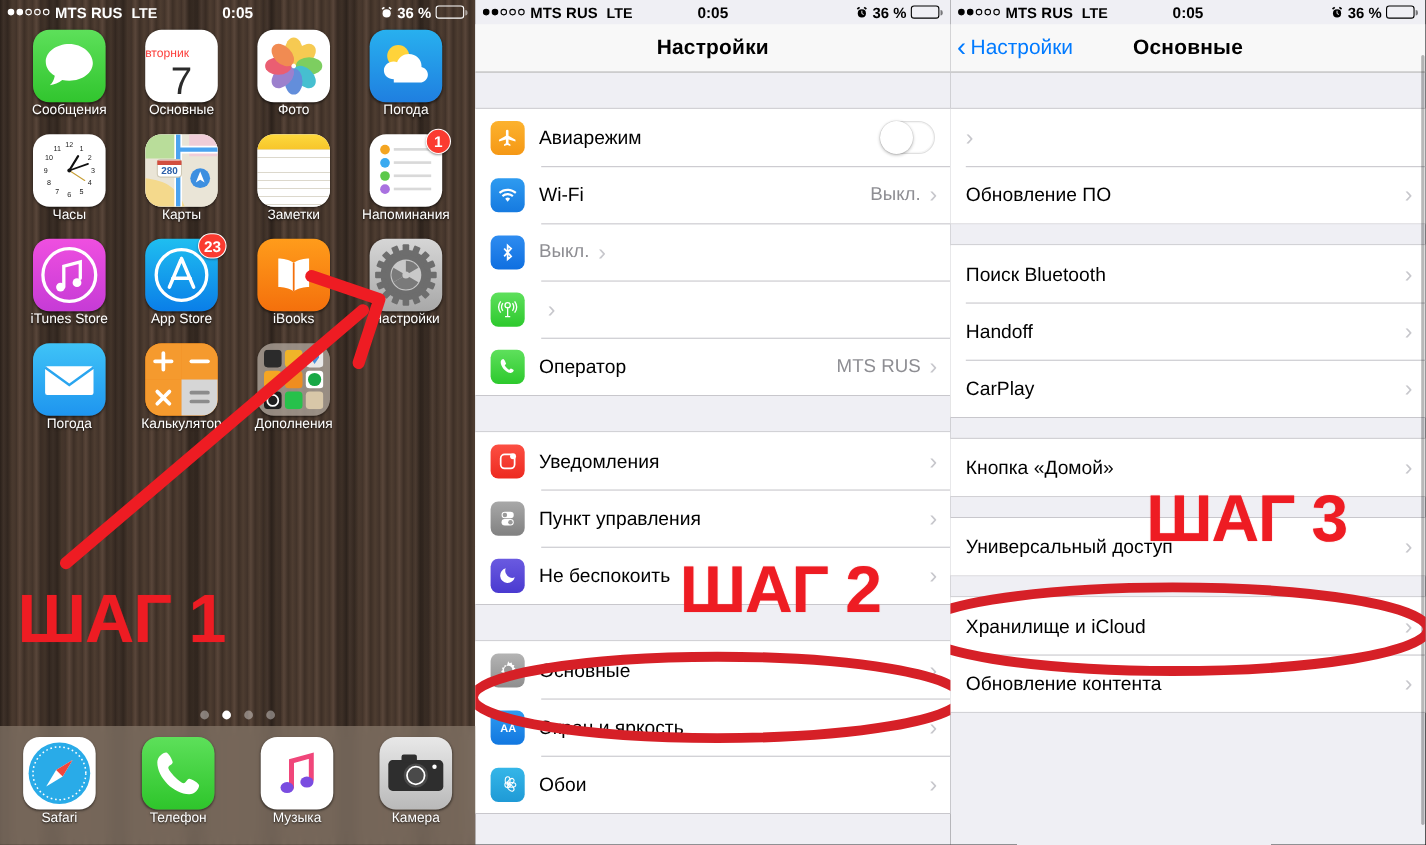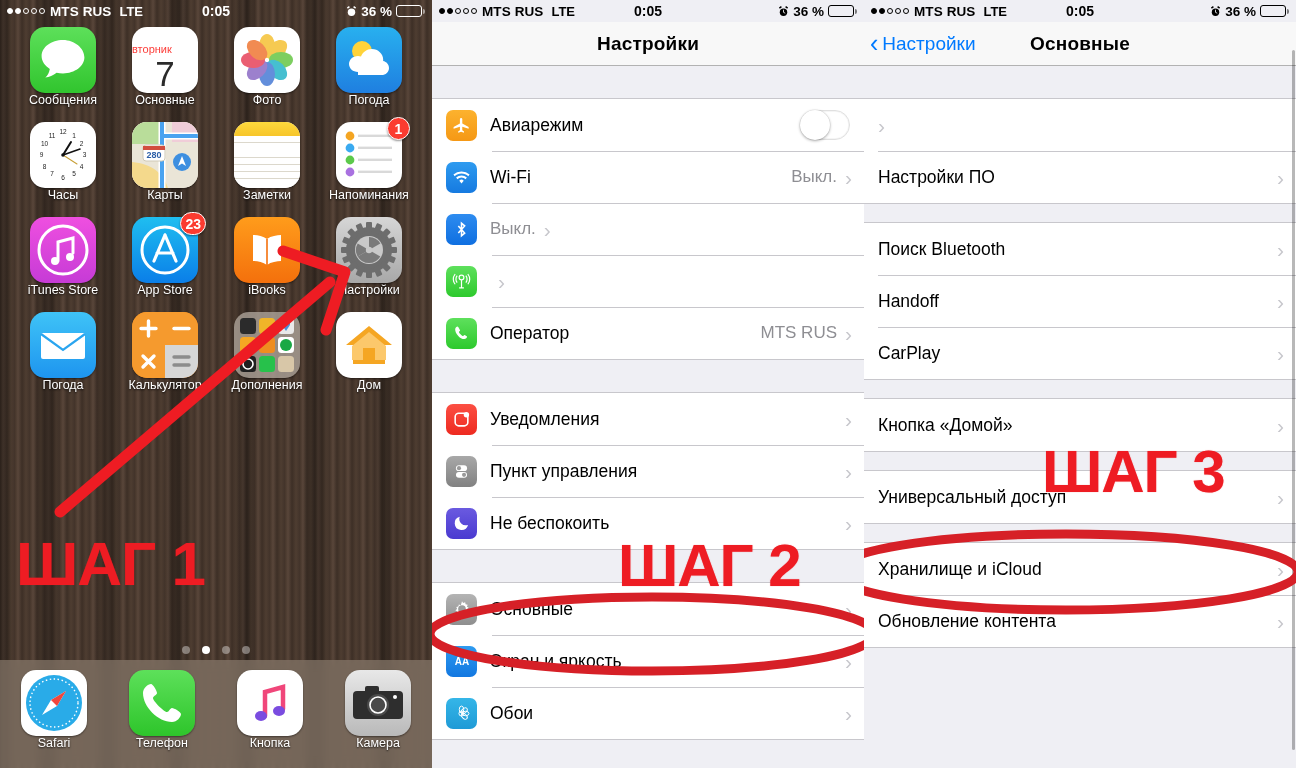--- a/index.html
+++ b/index.html
@@ -424,30 +424,20 @@
             <circle cx="46" cy="27" r="6" fill="#19a845"></circle>
             <rect x="0" y="38" width="16" height="16" rx="3.5" fill="#1f1f1f"></rect>
             <circle cx="8" cy="46" r="5" fill="none" stroke="#fff" stroke-width="1.6"></circle>
             <rect x="19" y="38" width="16" height="16" rx="3.5" fill="#27c14b"></rect>
             <rect x="38" y="38" width="16" height="16" rx="3.5" fill="#d8c7a8"></rect>
           </svg>
         </div>
         <div class="app-lbl">Дополнения</div>
       </div>
 
-      <div class="app">
-        <div class="app-ic" style="background:#fff">
-          <svg viewBox="0 0 66 66" width="66" height="66">
-            <path d="M33 14 L56 33 H49 V52 H17 V33 H10 Z" fill="#f5a623"></path>
-            <path d="M33 20 L50 34 V48 H16 V34 Z" fill="#fcc86b"></path>
-            <rect x="27" y="36" width="12" height="12" fill="#f5a623"></rect>
-          </svg>
-        </div>
-        <div class="app-lbl">Дом</div>
-      </div>
     </div>
 
     <div class="pagedots">
       <span class="pd"></span>
         <span class="pd on"></span>
         <span class="pd"></span>
         <span class="pd"></span>
     </div>
 
     <div class="dock">
@@ -471,21 +461,21 @@
         <div class="app-lbl">Телефон</div>
       </div>
       <div class="app">
         <div class="app-ic" style="background:#fff">
           <svg viewBox="0 0 66 66" width="66" height="66">
             <path d="M28 46V22l18-5v22" fill="none" stroke="#f0467a" stroke-width="4.5" stroke-linecap="round"></path>
             <ellipse cx="24" cy="46" rx="6" ry="5" fill="#7a4ce0"></ellipse>
             <ellipse cx="42" cy="41" rx="6" ry="5" fill="#7a4ce0"></ellipse>
           </svg>
         </div>
-        <div class="app-lbl">Кнопка</div>
+        <div class="app-lbl">Музыка</div>
       </div>
       <div class="app">
         <div class="app-ic" style="background:linear-gradient(180deg,#e8e8e8,#b9b9b9)">
           <svg viewBox="0 0 66 66" width="66" height="66">
             <rect x="8" y="21" width="50" height="28" rx="4" fill="#2e2e2e"></rect>
             <rect x="20" y="16" width="14" height="7" rx="2" fill="#2e2e2e"></rect>
             <circle cx="33" cy="35" r="11" fill="#4a4a4a"></circle>
             <circle cx="33" cy="35" r="8" fill="none" stroke="#fff" stroke-width="1.6"></circle>
             <circle cx="50" cy="27" r="2" fill="#fff"></circle>
           </svg>
@@ -662,21 +652,21 @@
                 <ellipse cx="12" cy="7" rx="2.8" ry="4.4" transform="rotate(135 12 12)"></ellipse>
               </g>
           </svg>
         </span>
         <span class="rw-lbl">Обои</span>
         <span class="chev">›</span>
       </div>
     </div>
 
     <div class="anno">
-      <div class="step-txt" style="left:186px;top:537px;font-size:60px;">ШАГ 2</div>
+      <div class="step-txt" style="left:186px;top:507px;font-size:60px;">ШАГ 2</div>
       <svg width="470" height="768" style="position:absolute;left:-8px;top:0;overflow:visible">
         <ellipse cx="228" cy="634" rx="222" ry="37" fill="none" stroke="#d62027" stroke-width="9"></ellipse>
       </svg>
     </div>
   </div>
 
   <div class="panel ios">
 
     <div class="statusbar light">
       <div class="sb-left">
@@ -715,21 +705,21 @@
       <span class="nav-title">Основные</span>
     </div>
 
     <div class="grp-gap"></div>
 
     <div class="grp">
       <div class="row noic">
         <span class="chev">›</span>
       </div>
       <div class="row noic">
-        <span class="rw-lbl">Настройки ПО</span>
+        <span class="rw-lbl">Обновление ПО</span>
         <span class="chev">›</span>
       </div>
     </div>
 
     <div class="grp-gap sm"></div>
 
     <div class="grp">
       <div class="row noic">
         <span class="rw-lbl">Поиск Bluetooth</span>
         <span class="chev">›</span>

